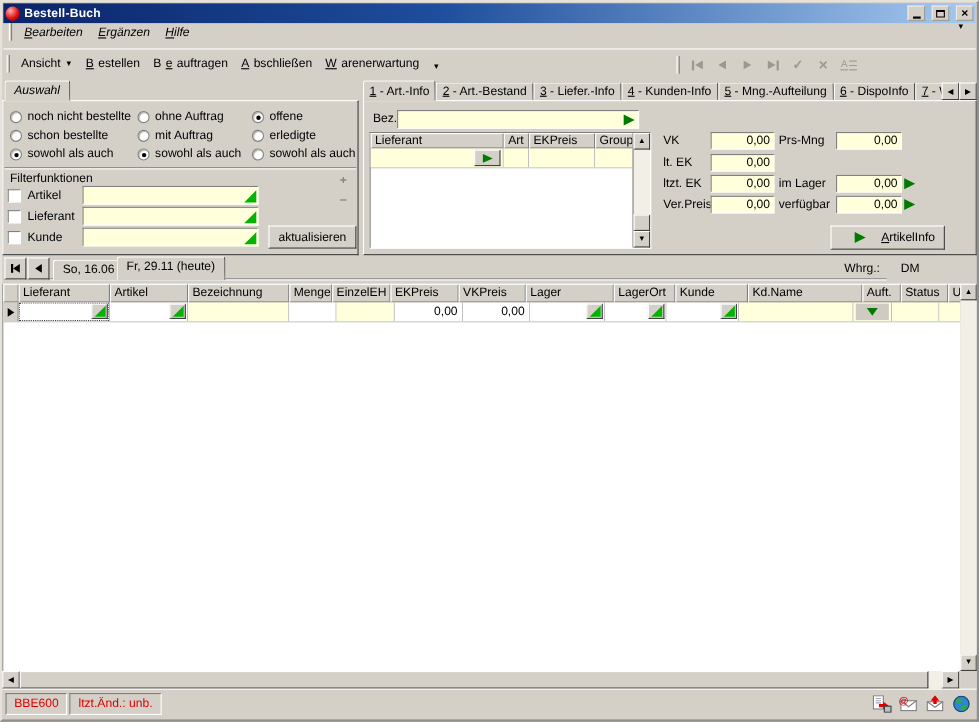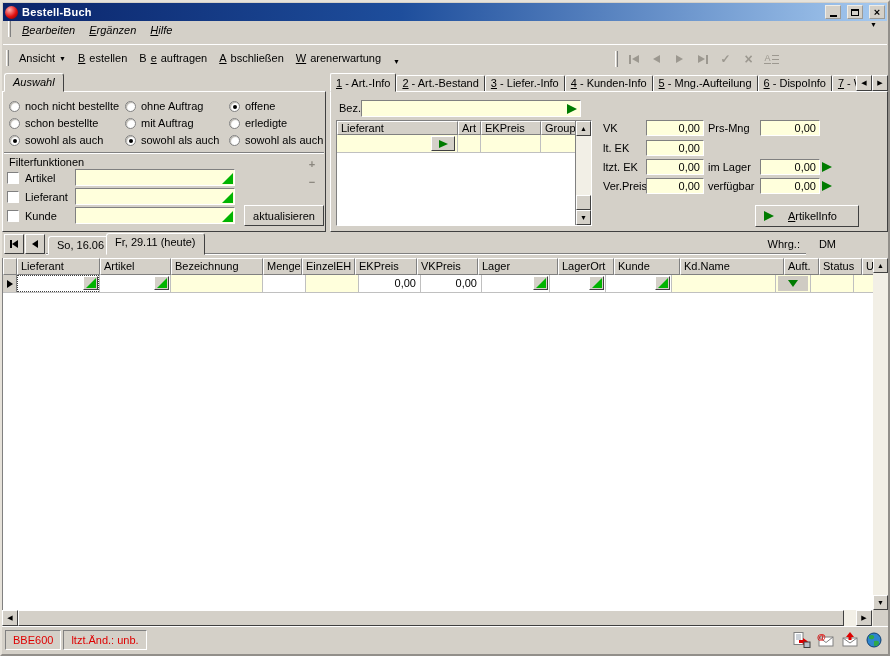--- a/index.html
+++ b/index.html
@@ -328,21 +328,21 @@
 
     <span class="flabel" style="left:377px;top:30px;">Prs-Mng</span>
     <span class="ffield" style="left:429px;top:28px;width:60px;">0,00</span>
     <span class="flabel" style="left:377px;top:69px;">im Lager</span>
     <span class="ffield" style="left:429px;top:67px;width:60px;">0,00</span>
     <span class="ga" style="position:absolute;left:491px;top:70px;"></span>
     <span class="flabel" style="left:377px;top:88px;">verfügbar</span>
     <span class="ffield" style="left:429px;top:86px;width:60px;">0,00</span>
     <span class="ga" style="position:absolute;left:491px;top:89px;"></span>
 
-    <div class="btn aibtn" style="display:flex;">
+    <div class="btn aibtn" style="display:flex;justify-content:flex-end;">
       <span class="ga"></span>
       <span><u>A</u>rtikelInfo</span>
     </div>
   </div>
 
   <div class="datebar">
     <span class="btn dbtn" style="left:2px;">
         <span class="nvb" style="background:#000;height:8px;"></span>
         <span class="ntl" style="border-right-color:#000;border-right-width:6px;border-top-width:4px;border-bottom-width:4px;"></span>
       </span>

